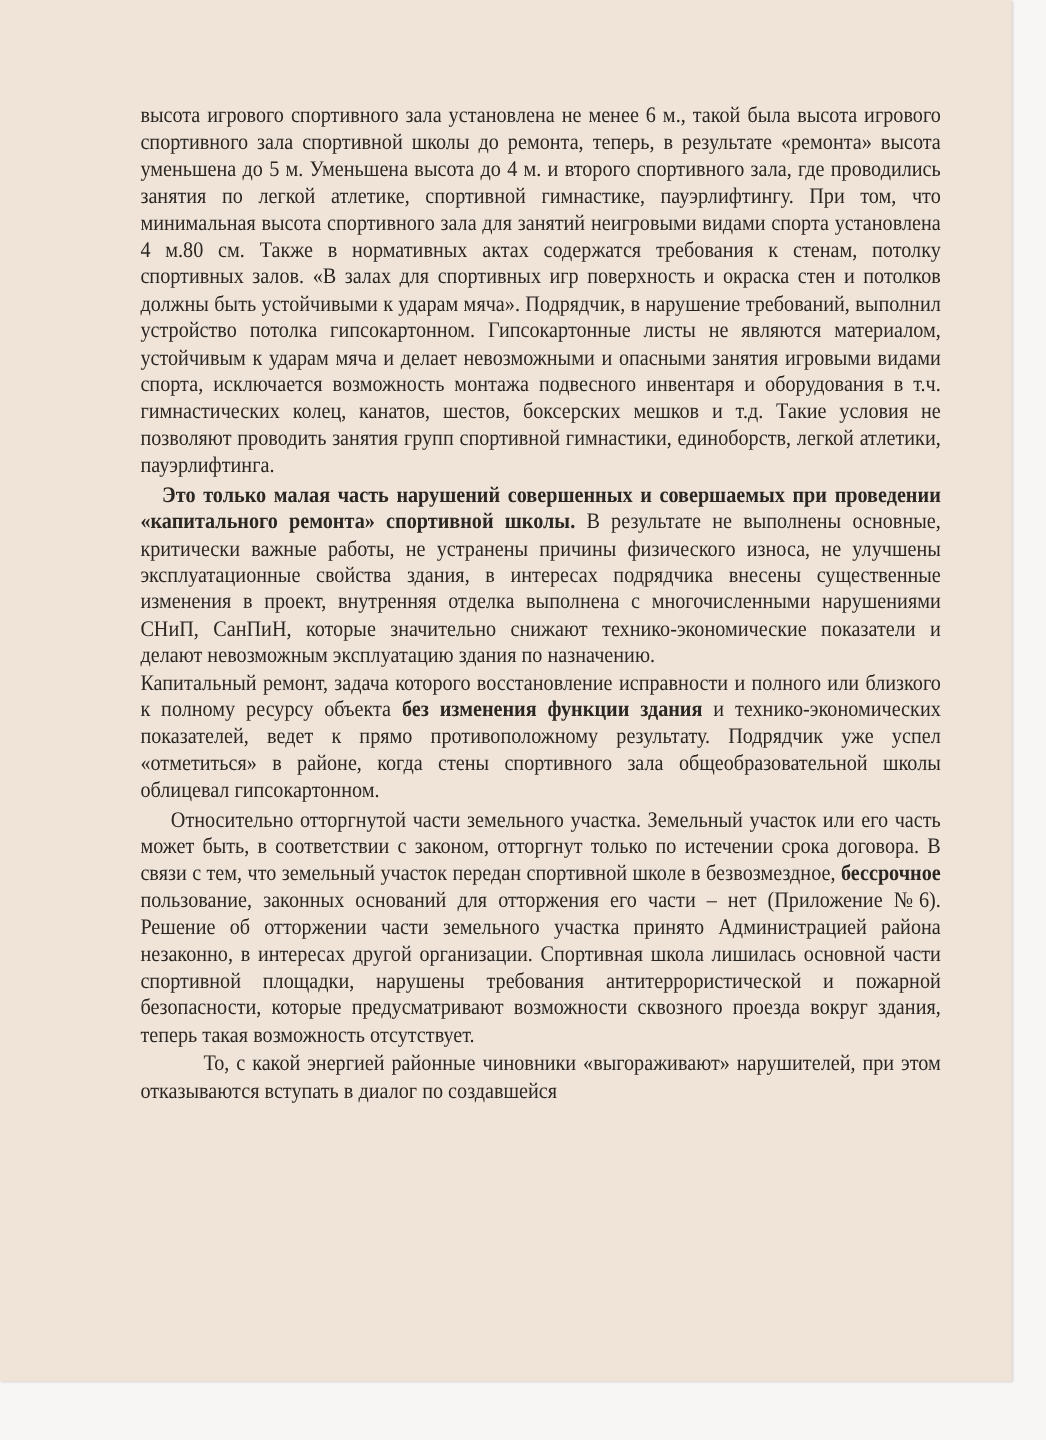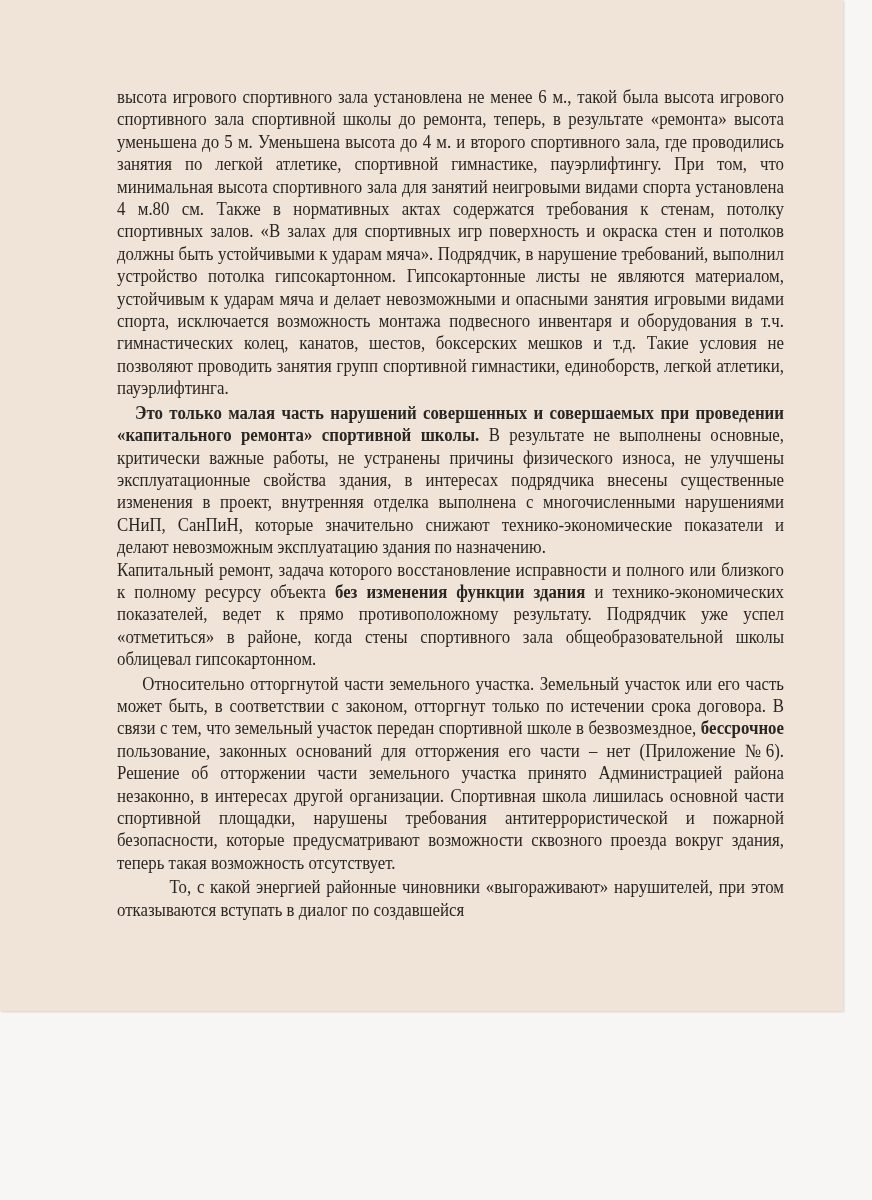--- a/index.html
+++ b/index.html
@@ -3,21 +3,21 @@
 <meta charset="utf-8">
 <style>
   html, body { margin: 0; padding: 0; }
   body {
     width: 872px; height: 1200px; overflow: hidden;
     background: #f7f6f4;
     position: relative;
   }
   .page {
     position: absolute; left: 0; top: 0;
-    width: 843px; height: 1011px;
+    width: 843px; height: 1151px;
     background: #f0e4d9;
     box-shadow: 1px 1px 2px rgba(0,0,0,0.15);
   }
   .text {
     position: absolute; left: 117px; top: 86px; width: 667px;
     font-family: "Liberation Serif", "DejaVu Serif", serif;
     font-size: 18.6px;
     line-height: 22.4px;
     color: #2a2622;
     text-align: justify;

